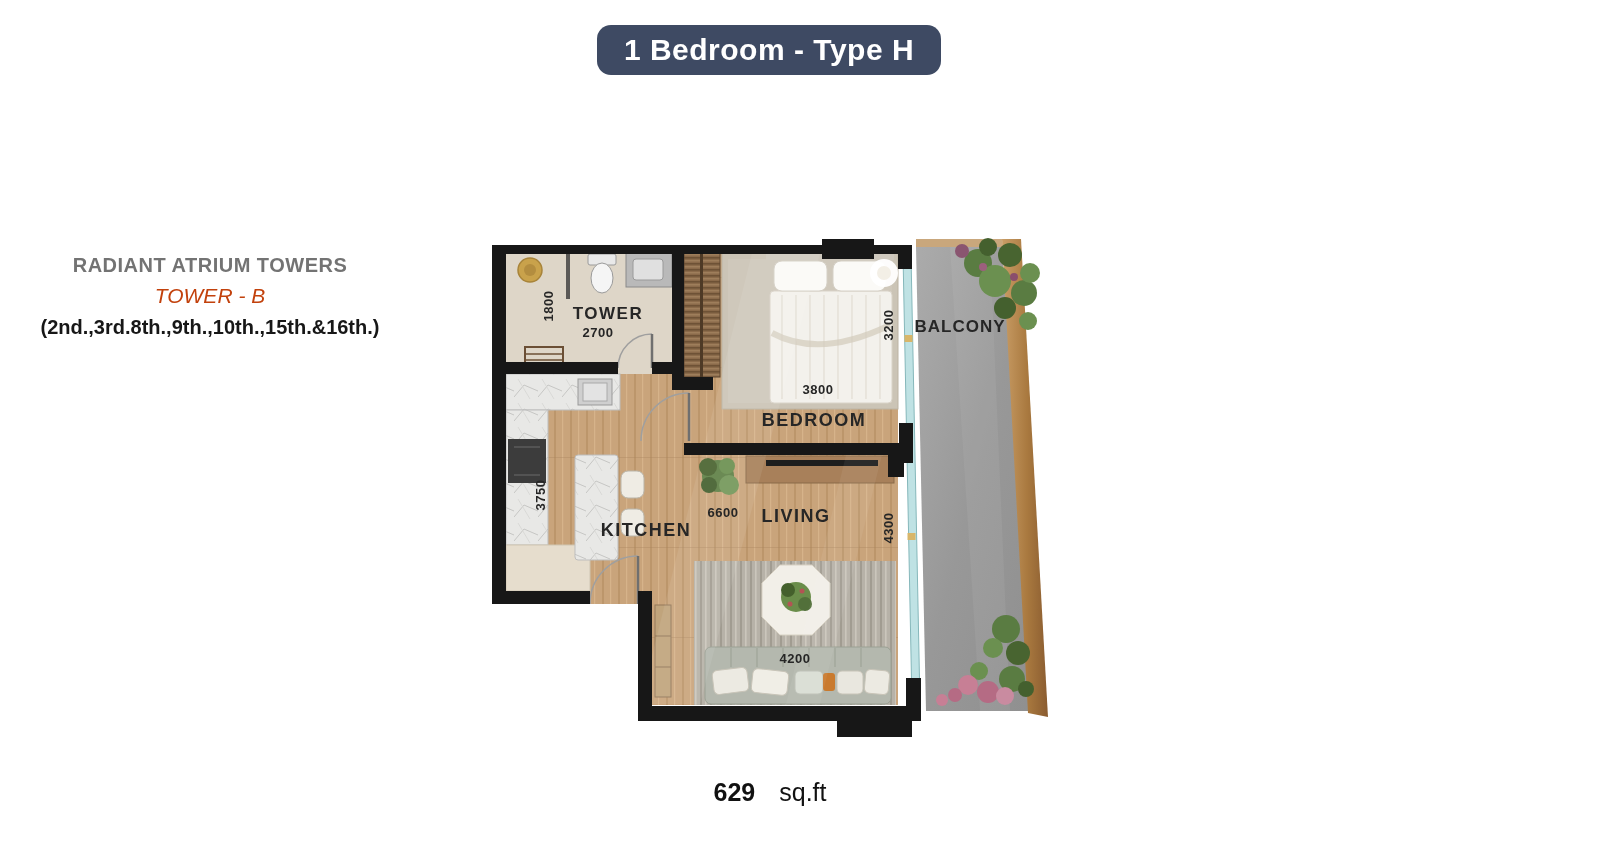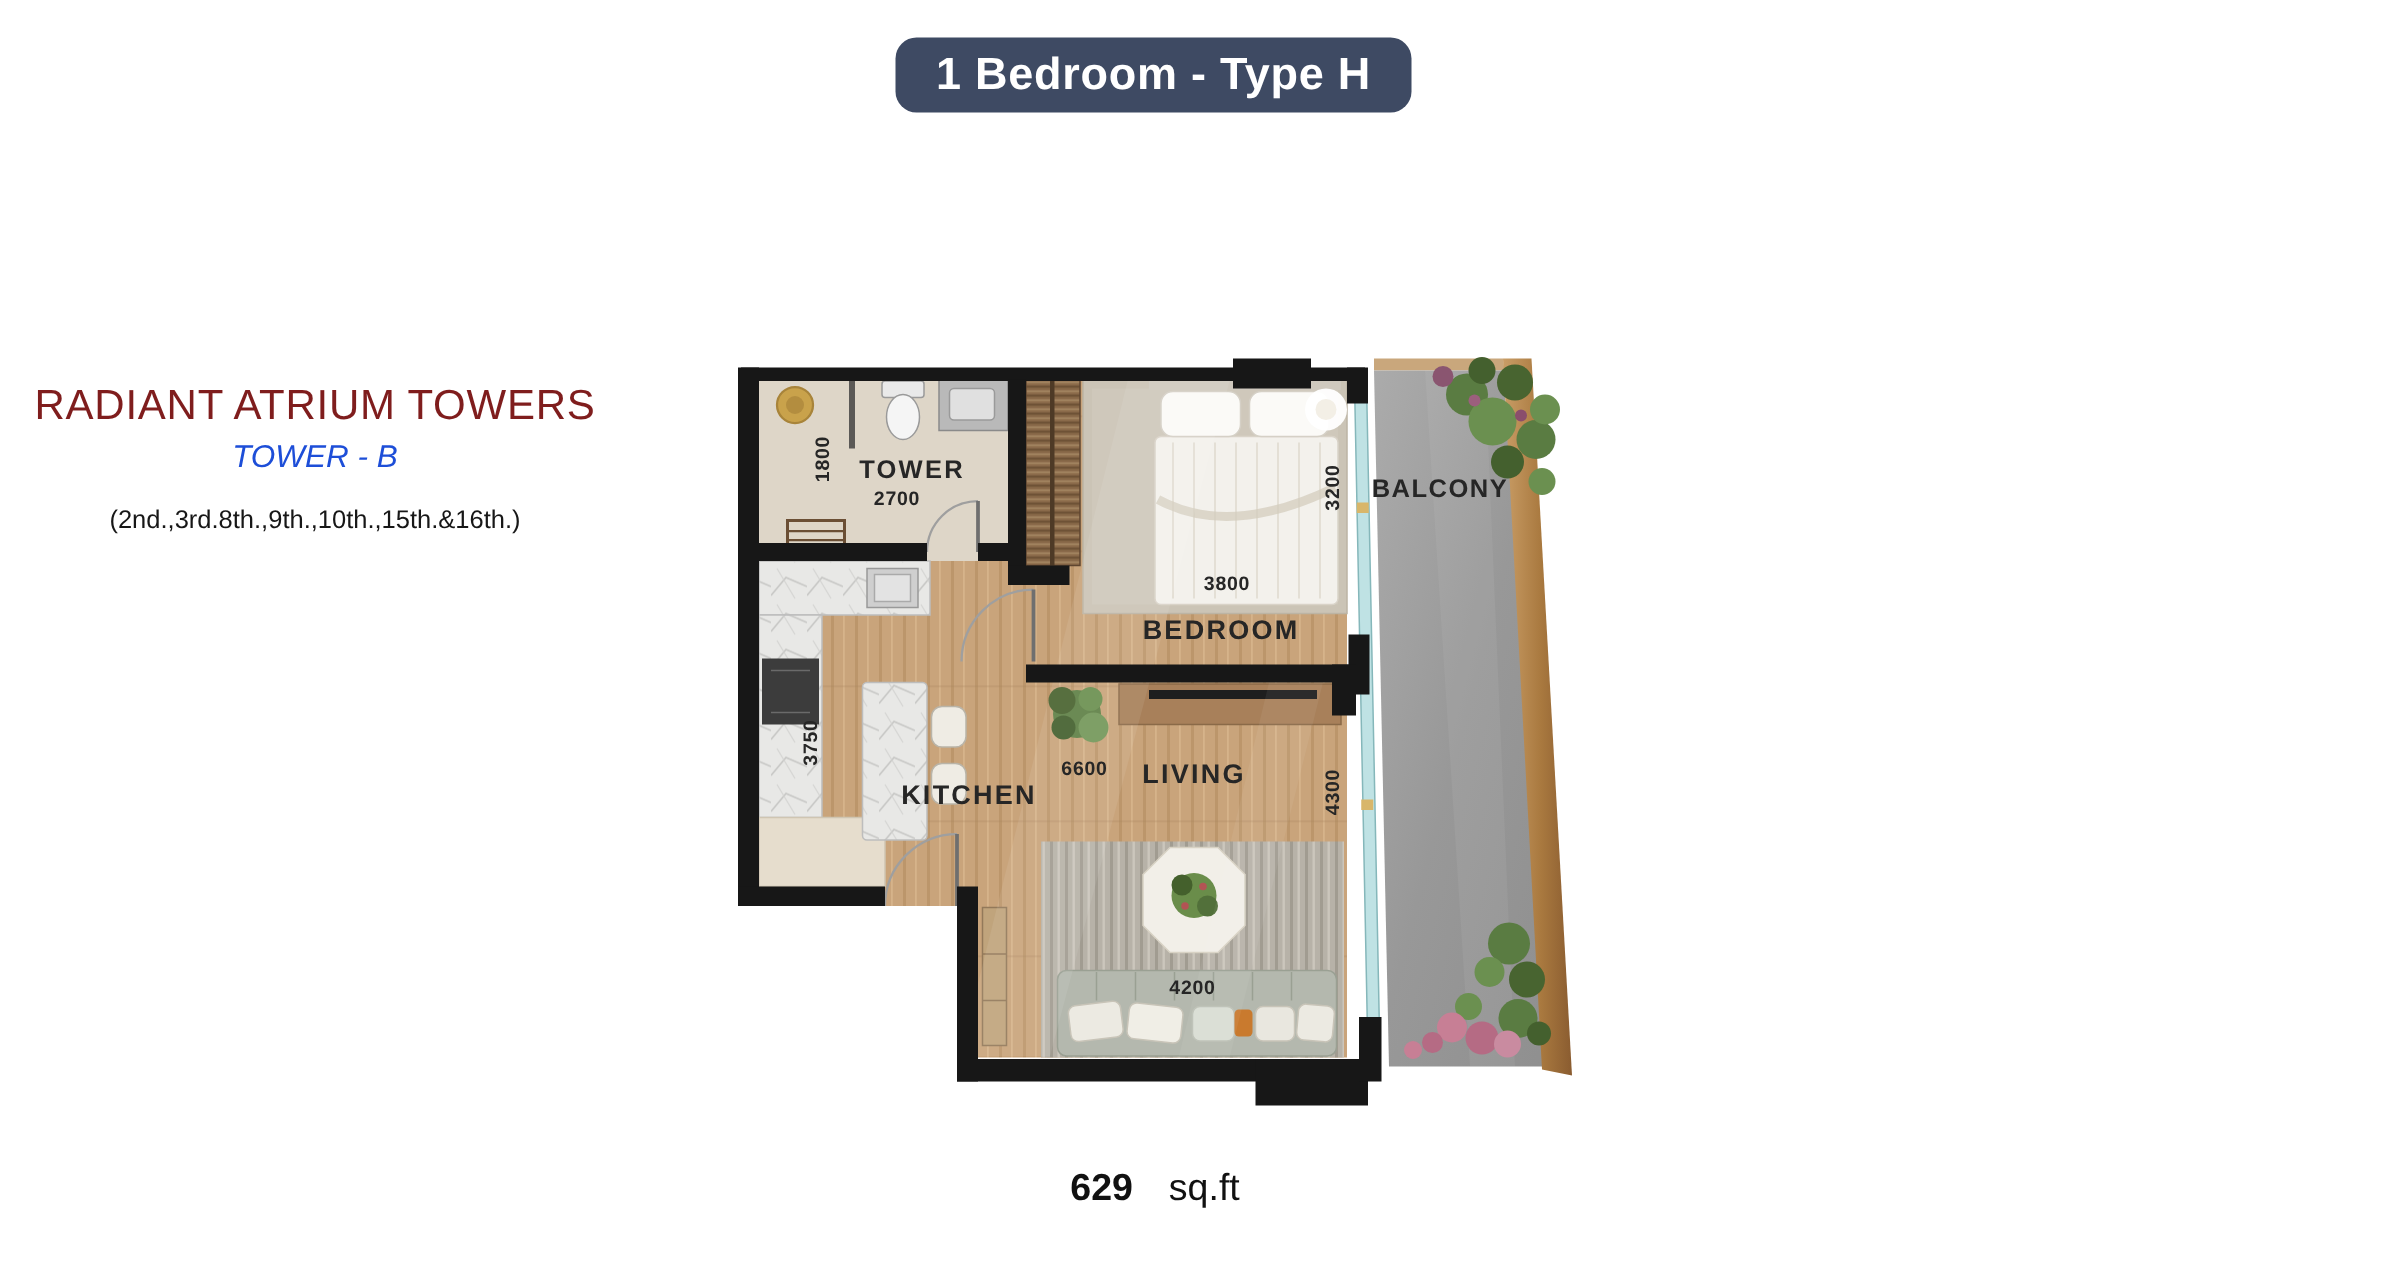--- a/index.html
+++ b/index.html
@@ -6,23 +6,23 @@
   .page{position:relative;width:1600px;height:842px;background:#ffffff;overflow:hidden;
         font-family:"Liberation Sans",sans-serif;color:#1c1c1c;}
 
   
   .badge{position:absolute;left:597px;top:25px;width:344px;height:50px;background:#3e4a63;
          border-radius:14px;display:flex;align-items:center;justify-content:center;}
   .badge span{color:#ffffff;font-size:30px;font-weight:600;letter-spacing:.5px;}
 
   
   .project{position:absolute;left:10px;top:254px;width:400px;text-align:center;}
-  .project-title{font-size:28px;font-weight:400;letter-spacing:.5px;color:#7f1d1d;}
-  .project-tower{font-size:21px;font-style:italic;font-weight:500;margin-top:7px;color:#1d4ed8;}
-  .project-floors{font-size:17px;font-weight:400;margin-top:20px;color:#171717;}
+  .project-title{font-size:20px;font-weight:700;letter-spacing:.5px;color:#737373;}
+  .project-tower{font-size:21px;font-style:italic;font-weight:500;margin-top:7px;color:#c2410c;}
+  .project-floors{font-size:20px;font-weight:700;margin-top:8px;color:#171717;}
 
   
   .plan{position:absolute;left:490px;top:233px;width:560px;height:506px;}
   .plan svg{position:absolute;left:0;top:0;}
   .plan-label{position:absolute;transform:translate(-50%,-50%);white-space:nowrap;
               color:#262626;line-height:1;}
   .plan-label.rot{transform:translate(-50%,-50%) rotate(-90deg);}
   .room-name{font-size:18px;font-weight:600;letter-spacing:1.5px;}
   .room-name.sm{font-size:17px;}
   .dim{font-size:13px;font-weight:700;letter-spacing:.5px;}

